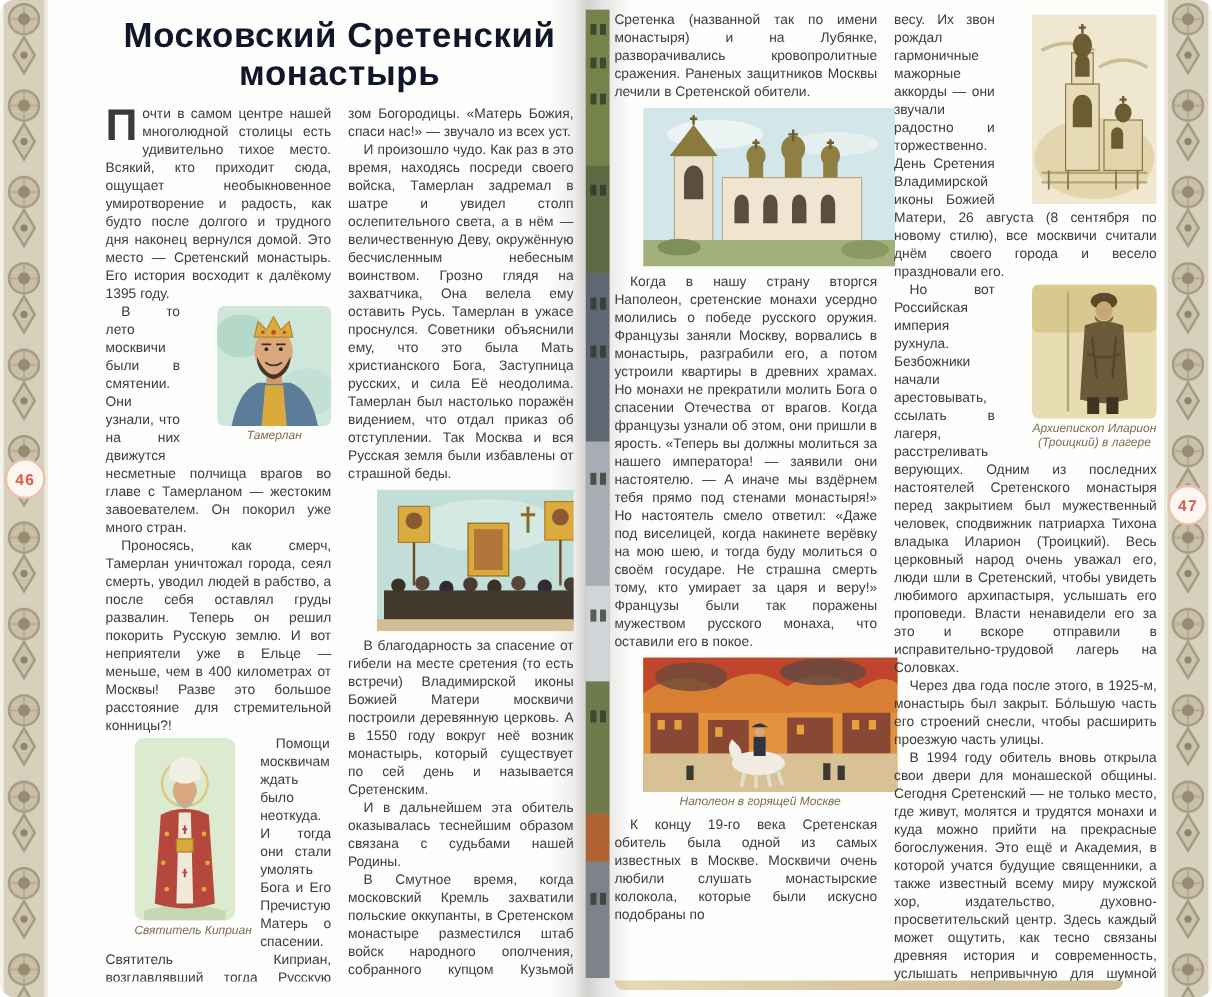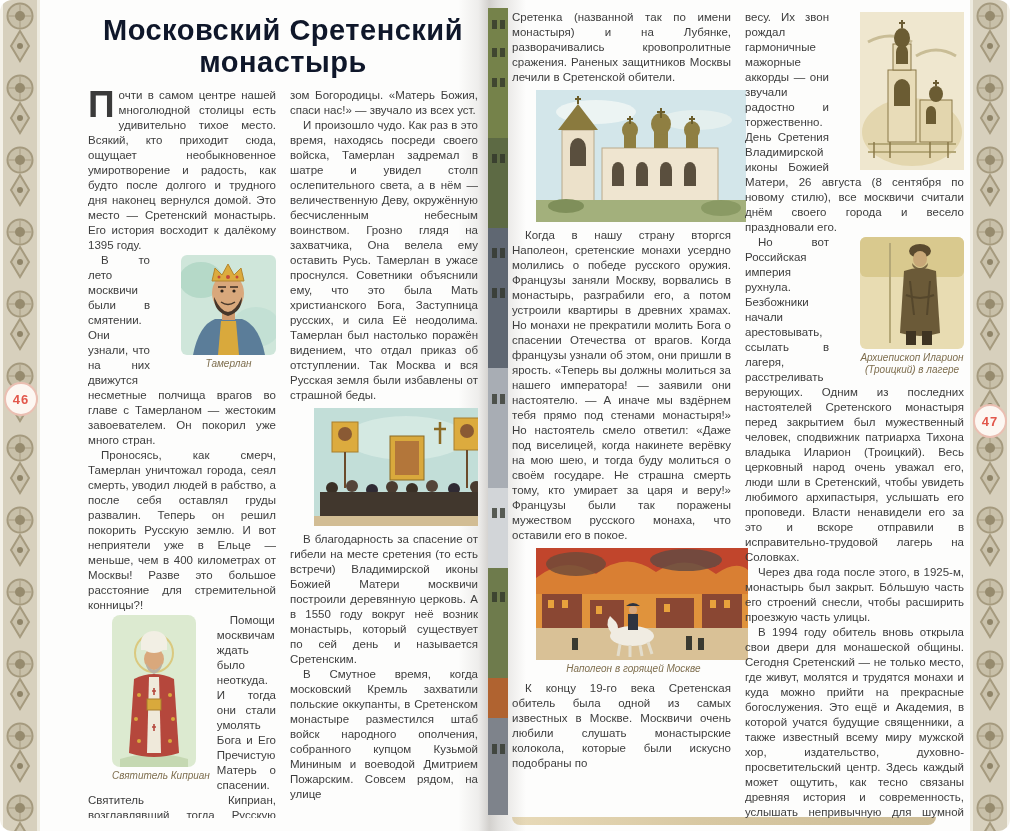--- a/index.html
+++ b/index.html
@@ -208,20 +208,21 @@
               <circle cx="98" cy="81" r="6" fill="#3a3026"></circle>
                 <circle cx="118" cy="78" r="6" fill="#55453a"></circle>
               <circle cx="140" cy="81" r="6" fill="#2f2a33"></circle>
                 <circle cx="162" cy="79" r="6" fill="#4a3b30"></circle>
             </g>
             <rect x="6" y="84" width="172" height="26" fill="#41372d"></rect>
             <rect x="0" y="108" width="184" height="10" fill="#d2bd94"></rect>
           </svg>
         </figure>
         <p class="ind">В благодарность за спасение от гибели на месте сретения (то есть встречи) Владимирской иконы Божией Матери москвичи построили деревянную церковь. А в 1550 году вокруг неё возник монастырь, который существует по сей день и называется Сретенским.</p>
+        <p class="ind">И в дальнейшем эта обитель оказывалась теснейшим образом связана с судьбами нашей Родины.</p>
         <p class="ind">В Смутное время, когда московский Кремль захватили польские оккупанты, в Сретенском монастыре разместился штаб войск народного ополчения, собранного купцом Кузьмой Мининым и воеводой Дмитрием Пожарским. Совсем рядом, на улице</p>
       </div>
     </div>
   </div>
 
   <div class="page page-right">
     <div class="cols">
 
       <div class="col">
         <p>Сретенка (названной так по имени монастыря) и на Лубянке, разворачивались кровопролитные сражения. Раненых защитников Москвы лечили в Сретенской обители.</p>

